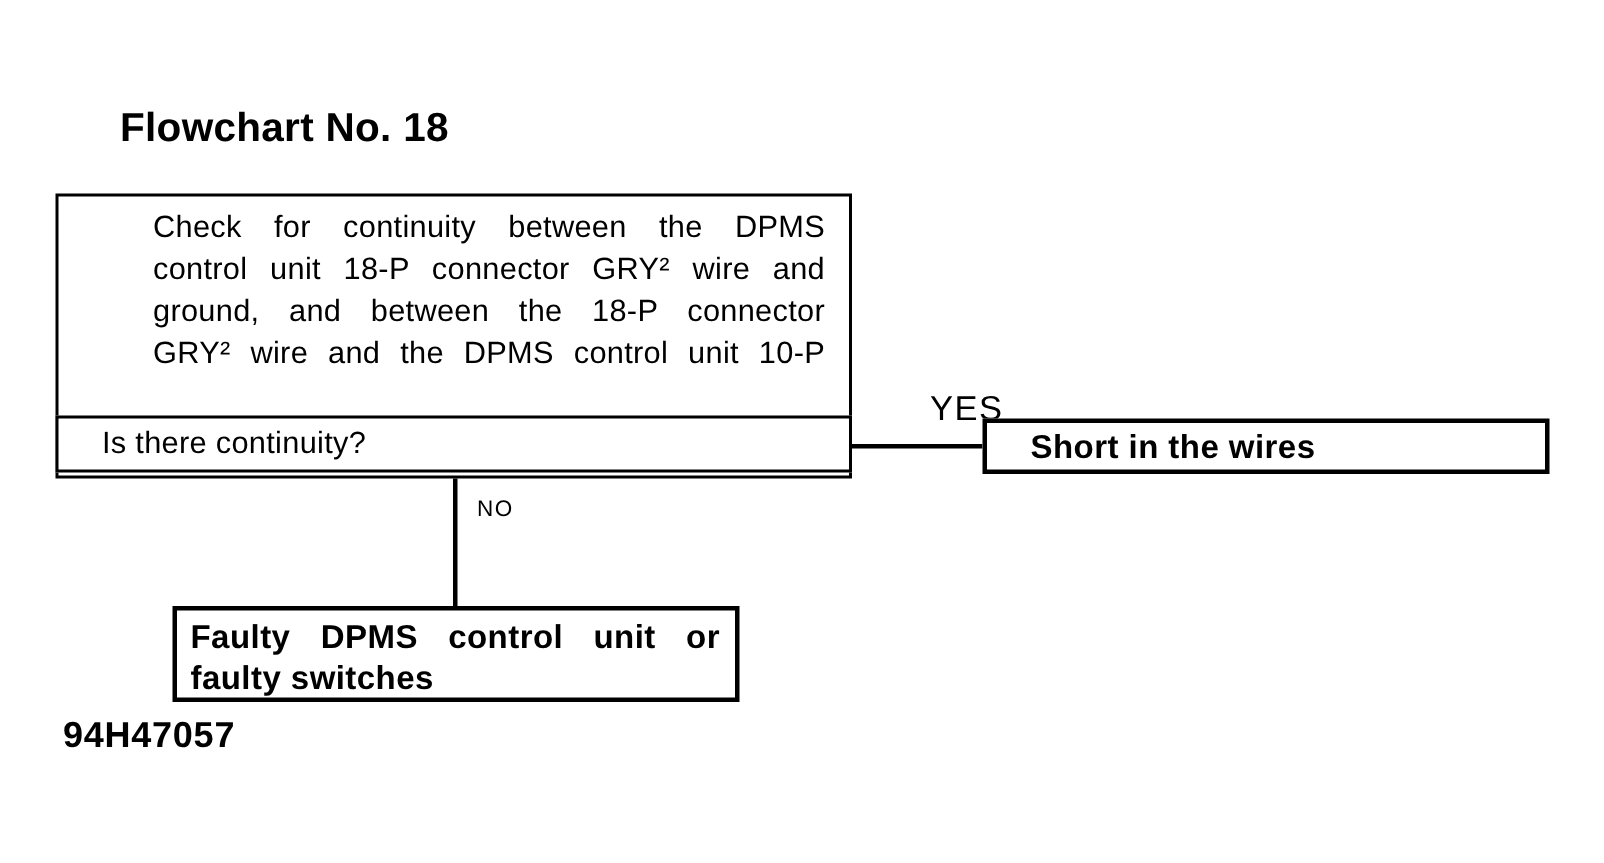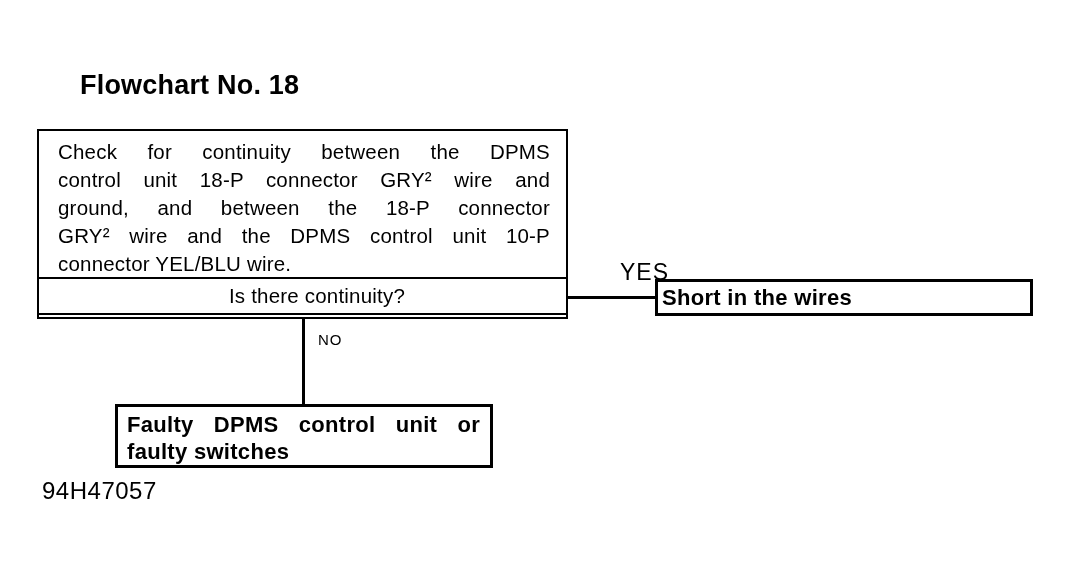--- a/index.html
+++ b/index.html
@@ -25,34 +25,34 @@
 
   
   .check-box {
     position: absolute; left: 37px; top: 129px;
     width: 531px; height: 190px;
     border: 2.5px solid var(--ink);
     background: var(--paper);
   }
   .check-text {
     padding: 7px 16px 0 19px;
-    font-size: 20.5px; line-height: 28px; letter-spacing: 0.2px;
+    font-size: 20.5px; line-height: 28px; letter-spacing: 0.2px; margin-left: 44px;
   }
   .jline { text-align: justify; text-align-last: justify; }
   .lline { text-align: left; }
 
   
   .question-box {
     position: absolute; left: 37px; top: 277px;
     width: 531px; height: 38px;
     border: 2px solid var(--ink);
     background: var(--paper);
     display: flex; align-items: center;
     padding-left: 29px;
-    font-size: 20.5px; letter-spacing: 0.2px; justify-content: center;
+    font-size: 20.5px; letter-spacing: 0.2px;
   }
 
   
   .yes-line {
     position: absolute; left: 568px; top: 296px;
     width: 87px; height: 3px; background: var(--ink);
   }
   .no-line {
     position: absolute; left: 302px; top: 319px;
     width: 3px; height: 85px; background: var(--ink);
@@ -66,54 +66,53 @@
     font-size: 15px; letter-spacing: 1px; white-space: nowrap;
   }
 
   
   .short-box {
     position: absolute; left: 655px; top: 279px;
     width: 378px; height: 37px;
     border: 3px solid var(--ink);
     background: var(--paper);
     display: flex; align-items: center;
-    padding-left: 4px;
+    padding-left: 29px;
     font-size: 22px; font-weight: bold; letter-spacing: 0.3px;
   }
 
   
   .faulty-box {
     position: absolute; left: 115px; top: 404px;
     width: 378px; height: 64px;
     border: 3px solid var(--ink);
     background: var(--paper);
     padding: 4px 10px 0 9px;
     font-size: 22px; font-weight: bold; line-height: 27px; letter-spacing: 0.3px;
   }
 
   .footer-code {
     position: absolute; left: 42px; top: 477px;
-    font-size: 24px; font-weight: normal; letter-spacing: 0.5px;
+    font-size: 24px; font-weight: bold; letter-spacing: 0.5px;
     white-space: nowrap;
   }
 </style>
 </head>
 <body>
 
 <div class="stage">
 
   <div class="page-title">Flowchart No. 18</div>
 
   <div class="check-box">
     <div class="check-text">
       <div class="jline">Check for continuity between the DPMS</div>
       <div class="jline">control unit 18-P connector GRY² wire and</div>
       <div class="jline">ground, and between the 18-P connector</div>
       <div class="jline">GRY² wire and the DPMS control unit 10-P</div>
-      <div class="lline">connector YEL/BLU wire.</div>
     </div>
   </div>
 
   <div class="question-box">
     <span>Is there continuity?</span>
   </div>
 
   <div class="yes-line"></div>
   <div class="yes-label">YES</div>
 

